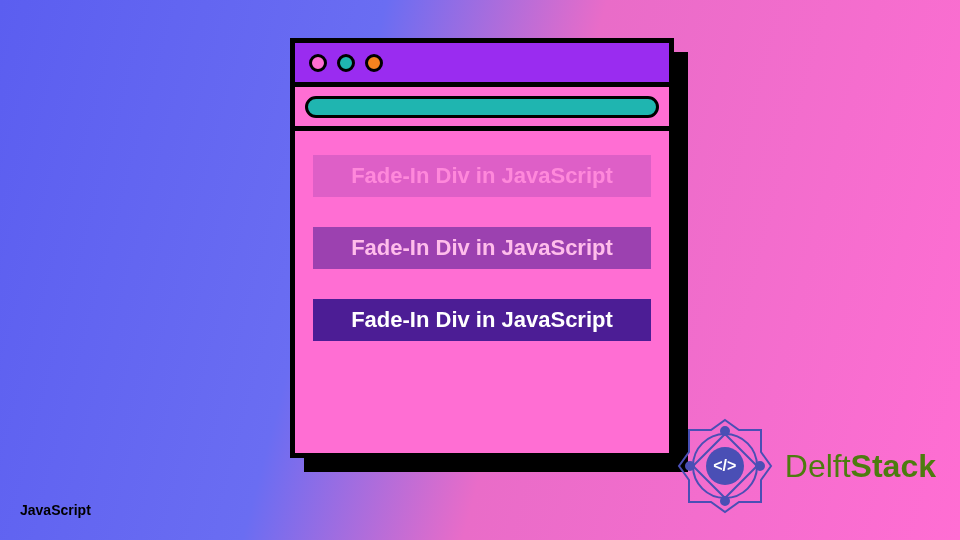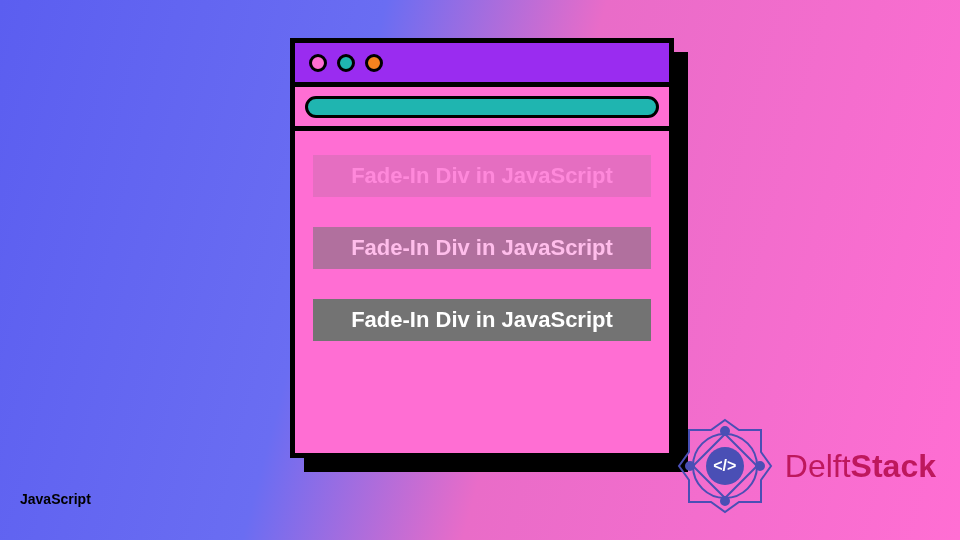--- a/index.html
+++ b/index.html
@@ -68,38 +68,38 @@
       border-radius: 12px;
     }
 
     .content {
       padding: 24px 18px;
       display: flex;
       flex-direction: column;
       gap: 30px;
     }
     .fade-row {
-      background: #737373;
+      background: #4c1d95;
       height: 42px;
       display: flex;
       align-items: center;
       justify-content: center;
       font-size: 22px;
       font-weight: 700;
       color: #fff;
     }
     .fade-row.o1 { opacity: 0.18; }
     .fade-row.o2 { opacity: 0.55; }
     .fade-row.o3 { opacity: 1; }
 
     
     .js-badge {
       position: absolute;
       left: 20px;
-      bottom: 31px;
+      bottom: 20px;
       display: flex;
       flex-direction: column;
       align-items: flex-end;
     }
     .js-label {
       font-size: 14px;
       font-weight: 700;
       color: #000;
       margin-bottom: 2px;
     }
@@ -144,21 +144,21 @@
       border-radius: 50%;
       display: flex;
       align-items: center;
       justify-content: center;
       color: #fff;
       font-size: 16px;
       font-weight: 700;
     }
     .delft-text {
       font-size: 32px;
-      color: #be185d;
+      color: #4d7c0f;
       font-weight: 400;
     }
     .delft-text .bold { font-weight: 700; }
   </style>
 </head>
 <body>
 
 <div class="window-wrap">
   <div class="window-shadow"></div>
   <div class="window">

